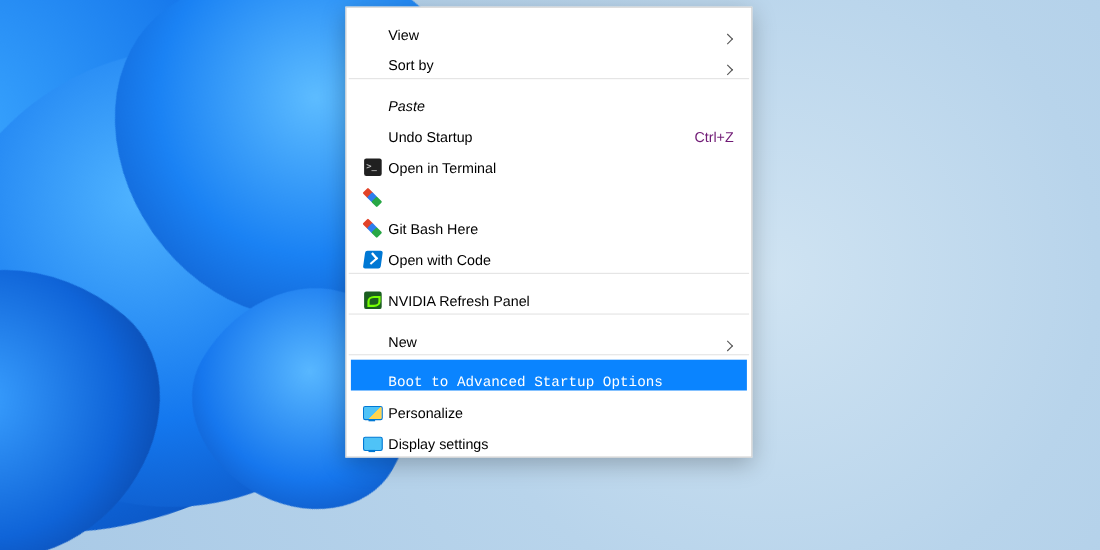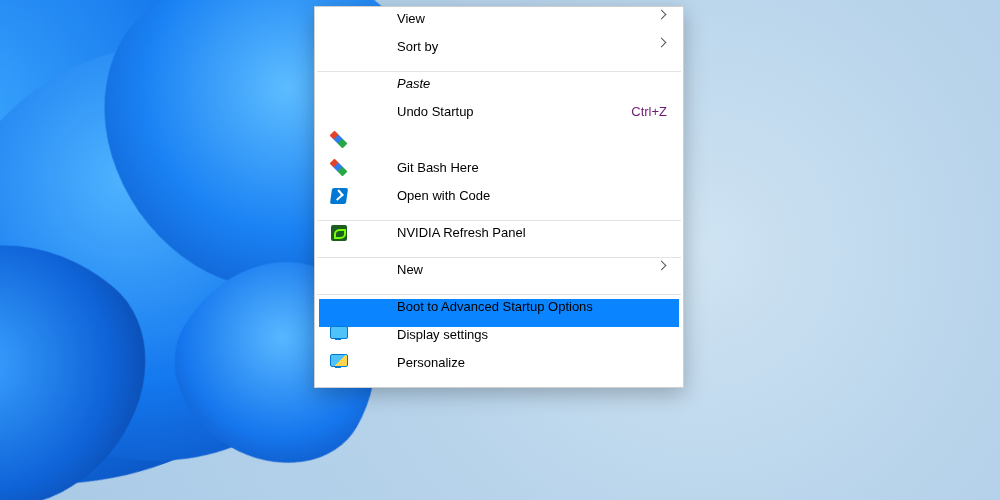--- a/index.html
+++ b/index.html
@@ -47,26 +47,25 @@
     top: 6px;
     width: 370px;
     background: #ffffff;
     border: 1px solid #cfcfcf;
     box-shadow: 0 6px 20px rgba(0,0,0,0.25);
     padding: 4px 0;
     box-sizing: border-box;
   }
   .mi {
     display: flex;
-    align-items: flex-start;
+    align-items: flex-end;
     height: 28px;
     padding: 0 12px 0 6px;
     cursor: default;
     margin: 0 4px;
-    gap: 44px;
   }
   .mi .iconcol {
     width: 28px;
     display: flex;
     align-items: center;
     justify-content: center;
     flex-shrink: 0;
   }
   .mi .labelcol {
     flex: 1 1 auto;
@@ -77,21 +76,21 @@
     display: flex;
     align-items: center;
     color: #701a75;
   }
   .mi.disabled .labelcol { color: #000000; font-style: italic; }
   .mi.highlight {
     background: #0a84ff;
     color: #ffffff;
     margin: 0 4px;
   }
-  .mi.highlight .labelcol { color: #000000; }
+  .mi.highlight .labelcol { color: #ffffff; font-family: Liberation Mono, monospace; }
   .sep {
     height: 1px;
     background: #e3e3e3;
     margin: 4px 2px;
   }
   .chev {
     width: 6px; height: 6px;
     border-right: 1.5px solid #555;
     border-top: 1.5px solid #555;
     transform: rotate(45deg);
@@ -149,20 +148,27 @@
       <span class="labelcol">Paste</span>
       <span class="rightcol"></span>
     </div>
     <div class="mi">
       <span class="iconcol"></span>
       <span class="labelcol">Undo Startup</span>
       <span class="rightcol">Ctrl+Z</span>
     </div>
     <div class="mi">
       <span class="iconcol">
+          <span class="icn terminal"></span>
+        </span>
+      <span class="labelcol">Open in Terminal</span>
+      <span class="rightcol"></span>
+    </div>
+    <div class="mi">
+      <span class="iconcol">
           <span class="icn git">
             <span class="mid"></span>
           </span>
         </span>
       <span class="rightcol"></span>
     </div>
     <div class="mi">
       <span class="iconcol">
           <span class="icn git">
             <span class="mid"></span>
@@ -201,27 +207,27 @@
 
     <div class="sep"></div>
 
     <div class="mi highlight">
       <span class="iconcol"></span>
       <span class="labelcol">Boot to Advanced Startup Options</span>
       <span class="rightcol"></span>
     </div>
     <div class="mi">
       <span class="iconcol">
+          <span class="icn personalize"></span>
+        </span>
+      <span class="labelcol">Personalize</span>
+      <span class="rightcol"></span>
+    </div>
+    <div class="mi">
+      <span class="iconcol">
           <span class="icn monitor"></span>
         </span>
       <span class="labelcol">Display settings</span>
-      <span class="rightcol"></span>
-    </div>
-    <div class="mi">
-      <span class="iconcol">
-          <span class="icn personalize"></span>
-        </span>
-      <span class="labelcol">Personalize</span>
       <span class="rightcol"></span>
     </div>
 
   </div>
 </div>
 
 </body></html>

